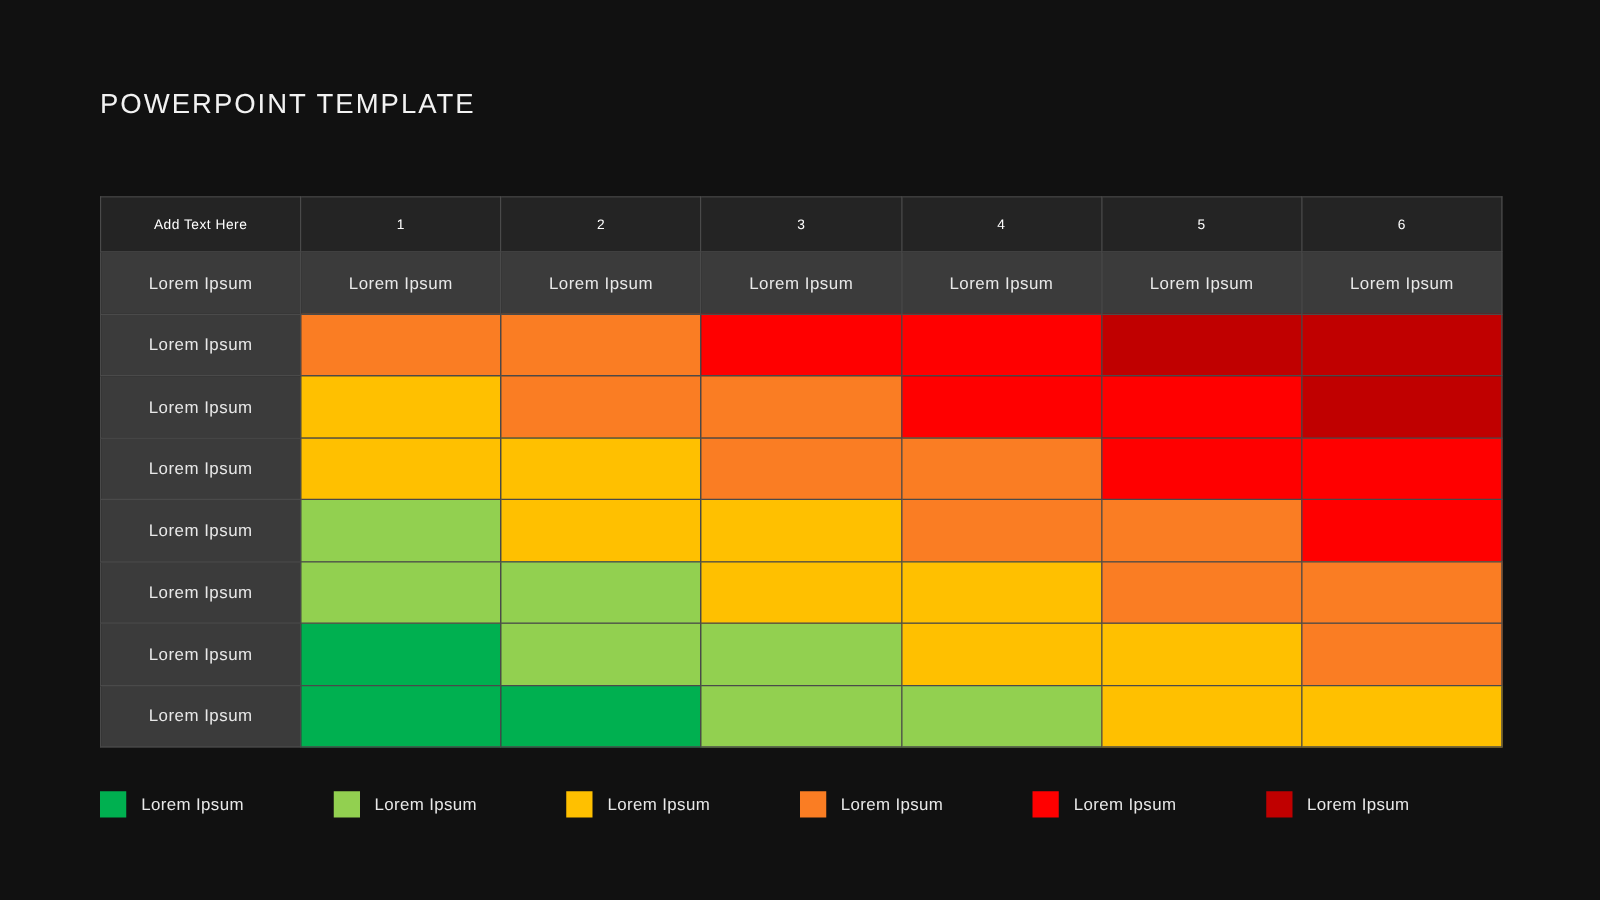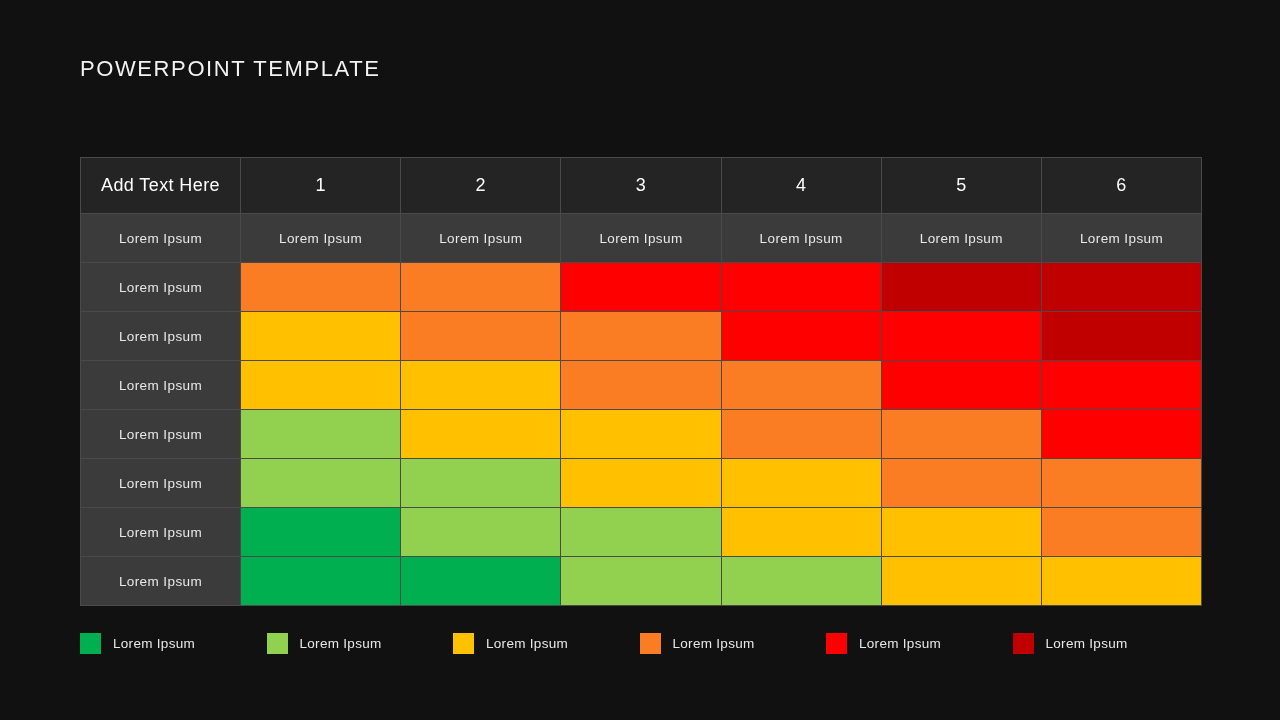--- a/index.html
+++ b/index.html
@@ -25,21 +25,21 @@
   }
   .title {
     font-size: 40px;
     font-weight: bold;
     letter-spacing: 0.5px;
     line-height: 1.05;
     color: #ffffff;
     white-space: nowrap;
   }
   .subtitle {
-    margin-top: 10px;
+    margin-top: 24px;
     font-size: 22px;
     font-weight: 400;
     letter-spacing: 1.6px;
     color: #f2f2f2;
     white-space: nowrap;
   }
 
   
   .table-wrap {
     position: absolute;
@@ -60,22 +60,22 @@
     vertical-align: middle;
     font-weight: 400;
     padding: 0;
   }
   
   col.label-col { width: 160px; }
   col.data-col  { width: 160.2px; }
 
   tr.header-row th {
     background: #242424;
-    height: 56px;
-    font-size: 18px;
+    height: 44px;
+    font-size: 11px;
     letter-spacing: 0.4px;
     color: #ffffff;
     font-weight: 400;
   }
   tr.sub-row td {
     background: #3b3b3b;
     height: 49px;
     font-size: 13.5px;
     letter-spacing: 0.4px;
     color: #e8e8e8;

